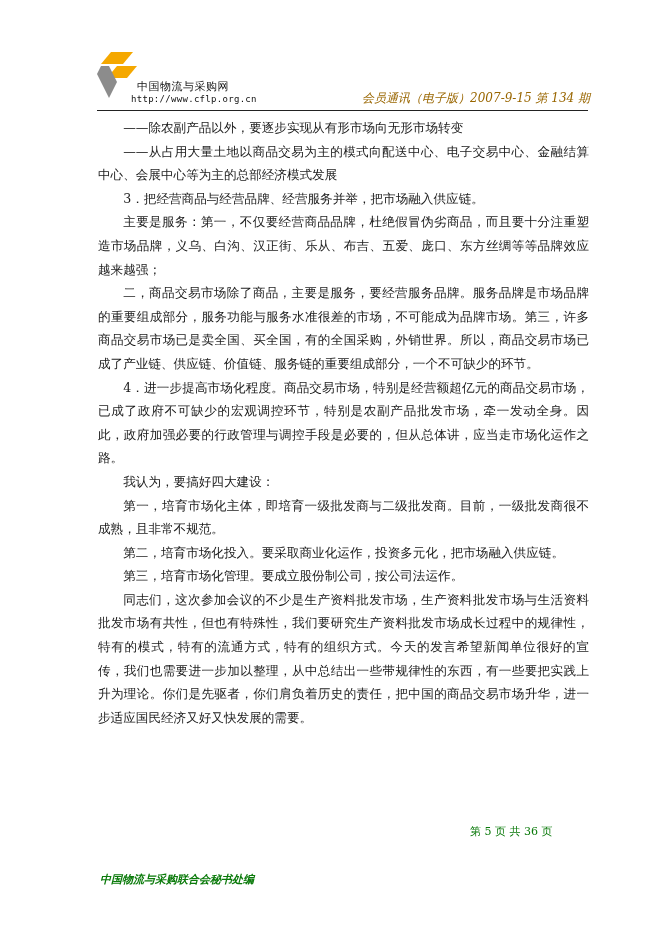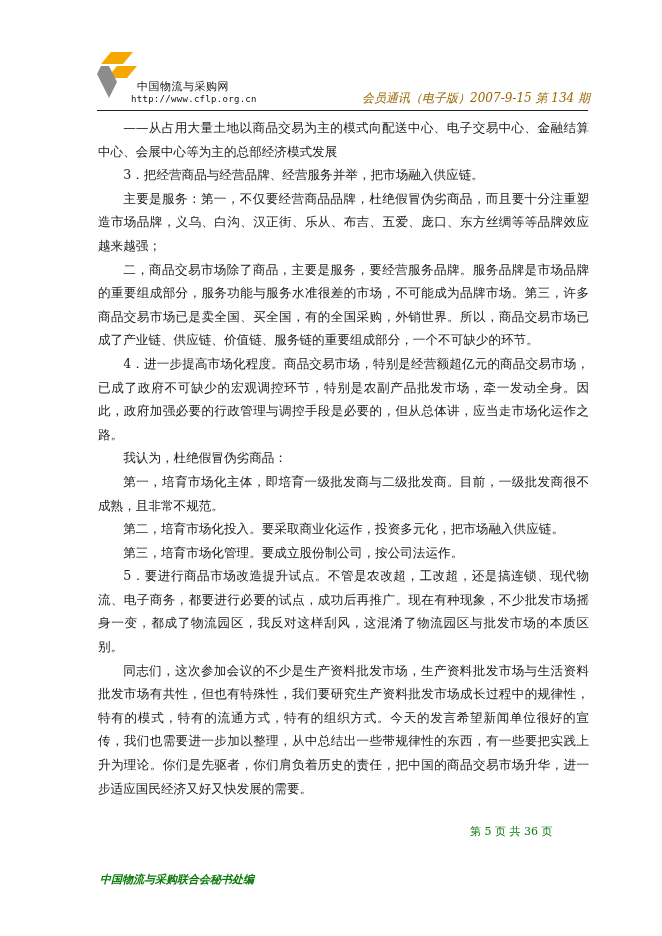--- a/index.html
+++ b/index.html
@@ -32,27 +32,27 @@
     <polygon points="4,14 12,14 20,30 12,46 4,30 0,22" fill="#8c8c8c"></polygon>
   </svg>
   <span class="logo-cn">中国物流与采购网</span>
   <span class="logo-url">http://www.cflp.org.cn</span>
 </div>
 
 <div class="issue">会员通讯（电子版）2007-9-15 第 134 期</div>
 <div class="header-rule"></div>
 
 <div class="body-text">
+  <p>——除农副产品以外，要逐步实现从有形市场向无形市场转变</p>
   <p>——从占用大量土地以商品交易为主的模式向配送中心、电子交易中心、金融结算中心、会展中心等为主的总部经济模式发展</p>
   <p>3．把经营商品与经营品牌、经营服务并举，把市场融入供应链。</p>
   <p>主要是服务：第一，不仅要经营商品品牌，杜绝假冒伪劣商品，而且要十分注重塑造市场品牌，义乌、白沟、汉正街、乐从、布吉、五爱、庞口、东方丝绸等等品牌效应越来越强；</p>
   <p>二，商品交易市场除了商品，主要是服务，要经营服务品牌。服务品牌是市场品牌的重要组成部分，服务功能与服务水准很差的市场，不可能成为品牌市场。第三，许多商品交易市场已是卖全国、买全国，有的全国采购，外销世界。所以，商品交易市场已成了产业链、供应链、价值链、服务链的重要组成部分，一个不可缺少的环节。</p>
   <p>4．进一步提高市场化程度。商品交易市场，特别是经营额超亿元的商品交易市场，已成了政府不可缺少的宏观调控环节，特别是农副产品批发市场，牵一发动全身。因此，政府加强必要的行政管理与调控手段是必要的，但从总体讲，应当走市场化运作之路。</p>
-  <p>我认为，杜绝假冒伪劣商品：</p>
+  <p>我认为，要搞好四大建设：</p>
   <p>第一，培育市场化主体，即培育一级批发商与二级批发商。目前，一级批发商很不成熟，且非常不规范。</p>
   <p>第二，培育市场化投入。要采取商业化运作，投资多元化，把市场融入供应链。</p>
   <p>第三，培育市场化管理。要成立股份制公司，按公司法运作。</p>
-  <p>5．要进行商品市场改造提升试点。不管是农改超，工改超，还是搞连锁、现代物流、电子商务，都要进行必要的试点，成功后再推广。现在有种现象，不少批发市场摇身一变，都成了物流园区，我反对这样刮风，这混淆了物流园区与批发市场的本质区别。</p>
   <p>同志们，这次参加会议的不少是生产资料批发市场，生产资料批发市场与生活资料批发市场有共性，但也有特殊性，我们要研究生产资料批发市场成长过程中的规律性，特有的模式，特有的流通方式，特有的组织方式。今天的发言希望新闻单位很好的宣传，我们也需要进一步加以整理，从中总结出一些带规律性的东西，有一些要把实践上升为理论。你们是先驱者，你们肩负着历史的责任，把中国的商品交易市场升华，进一步适应国民经济又好又快发展的需要。</p>
 </div>
 
 <div class="footer-left">中国物流与采购联合会秘书处编</div>
 <div class="footer-right">第 5 页 共 36 页</div>
 
 </body></html>

